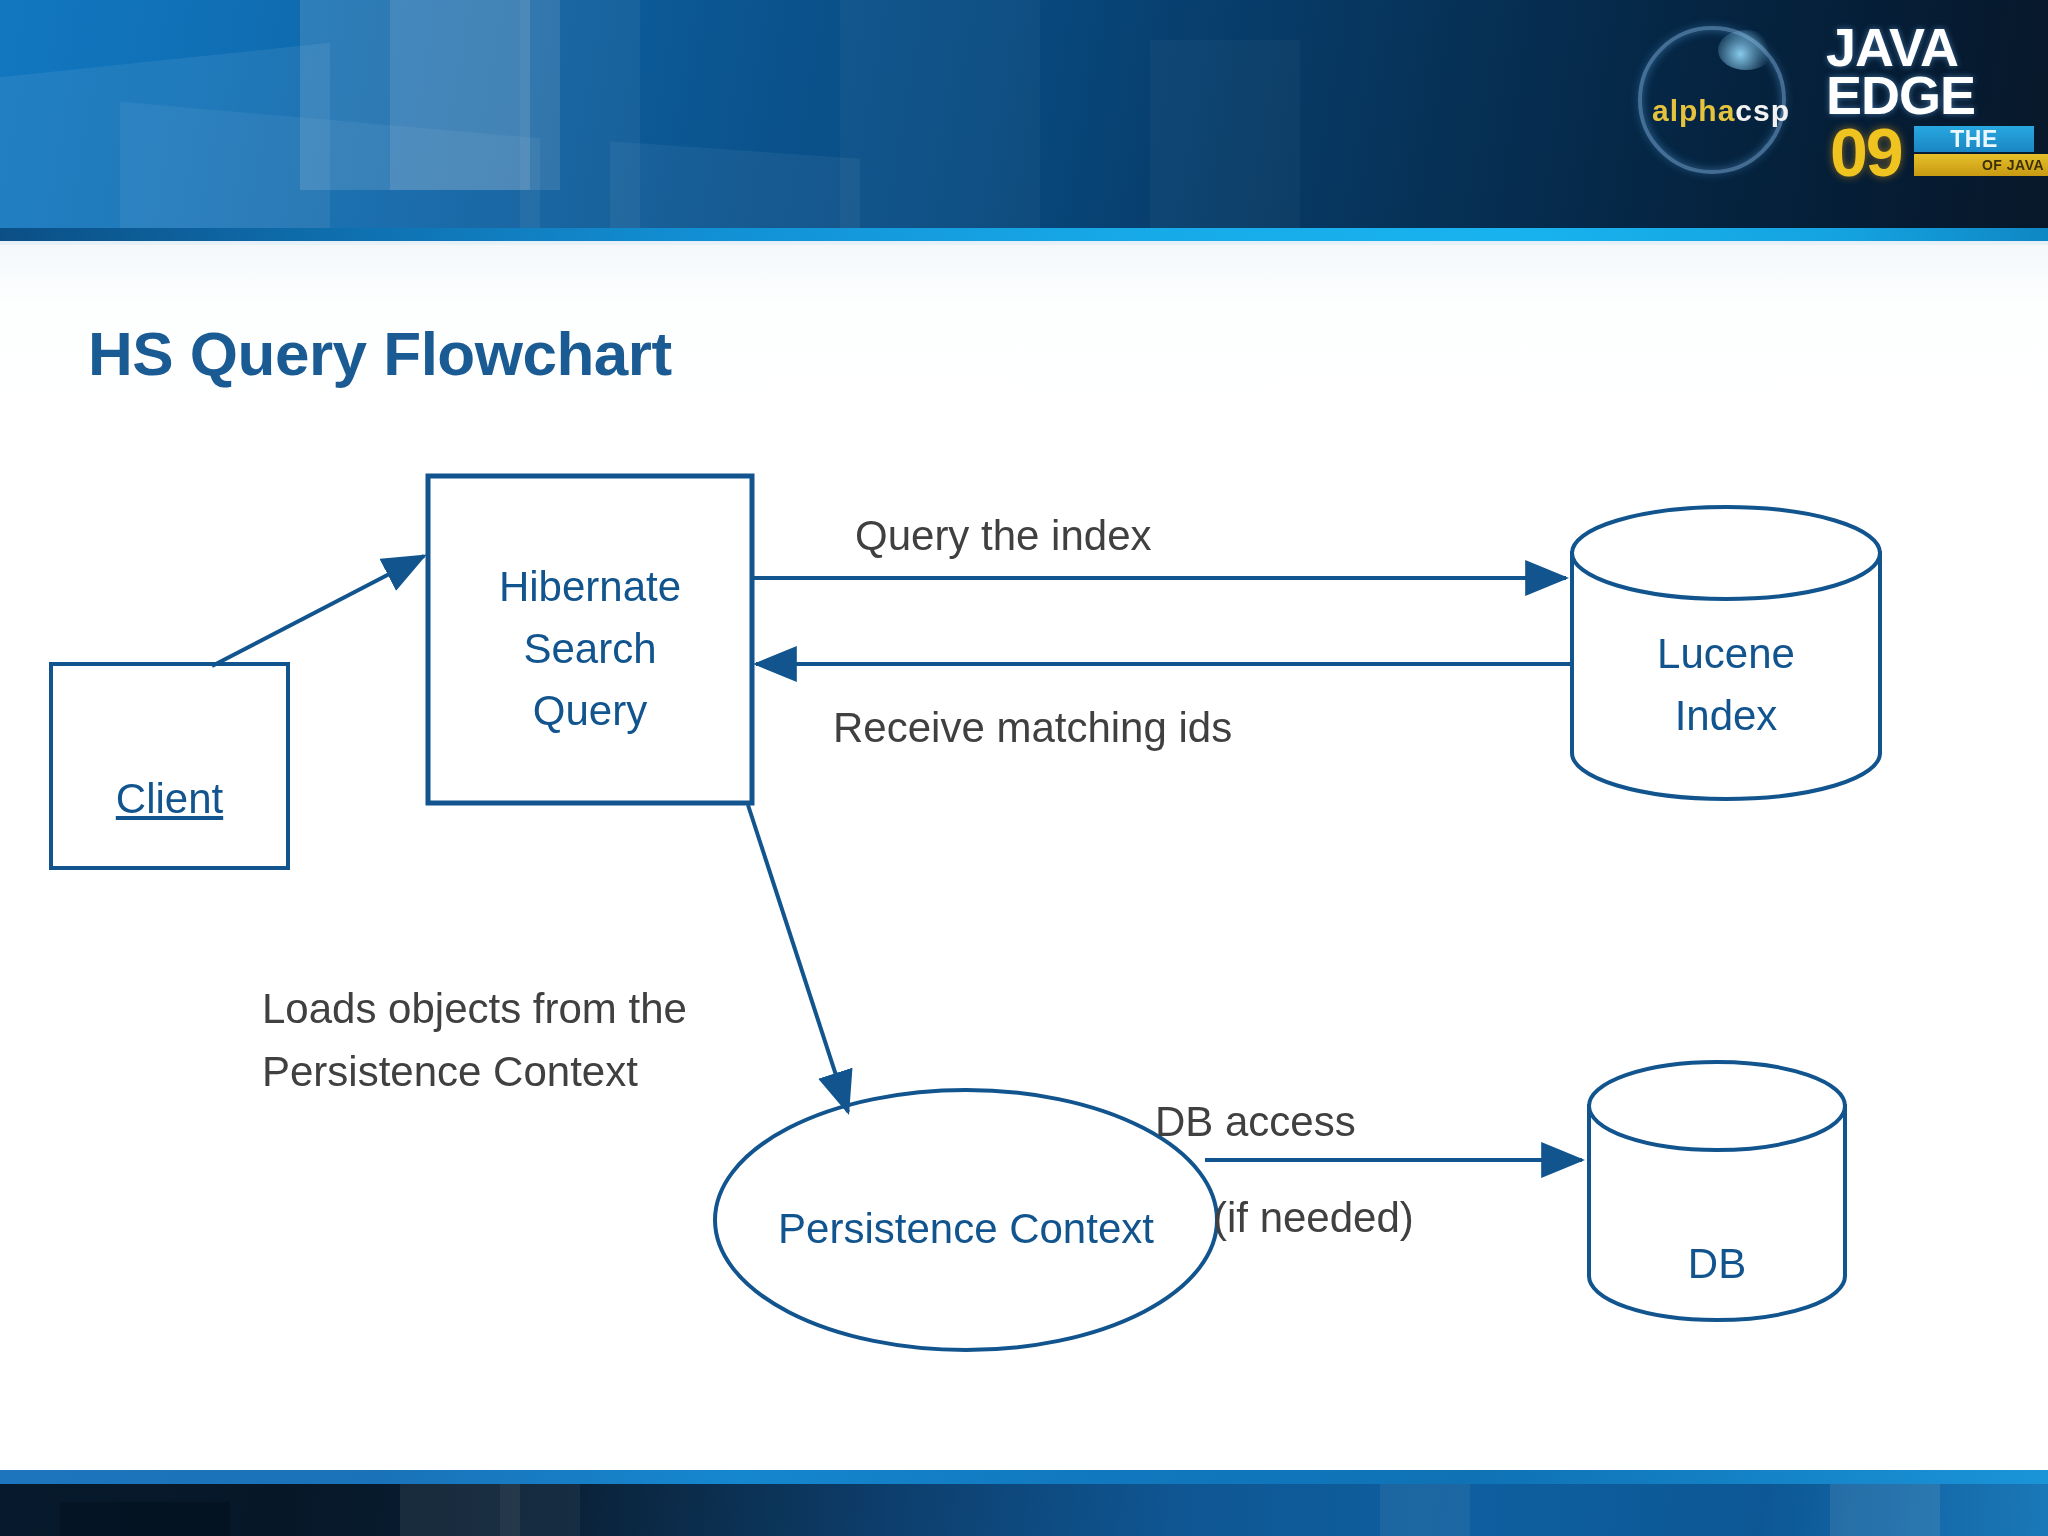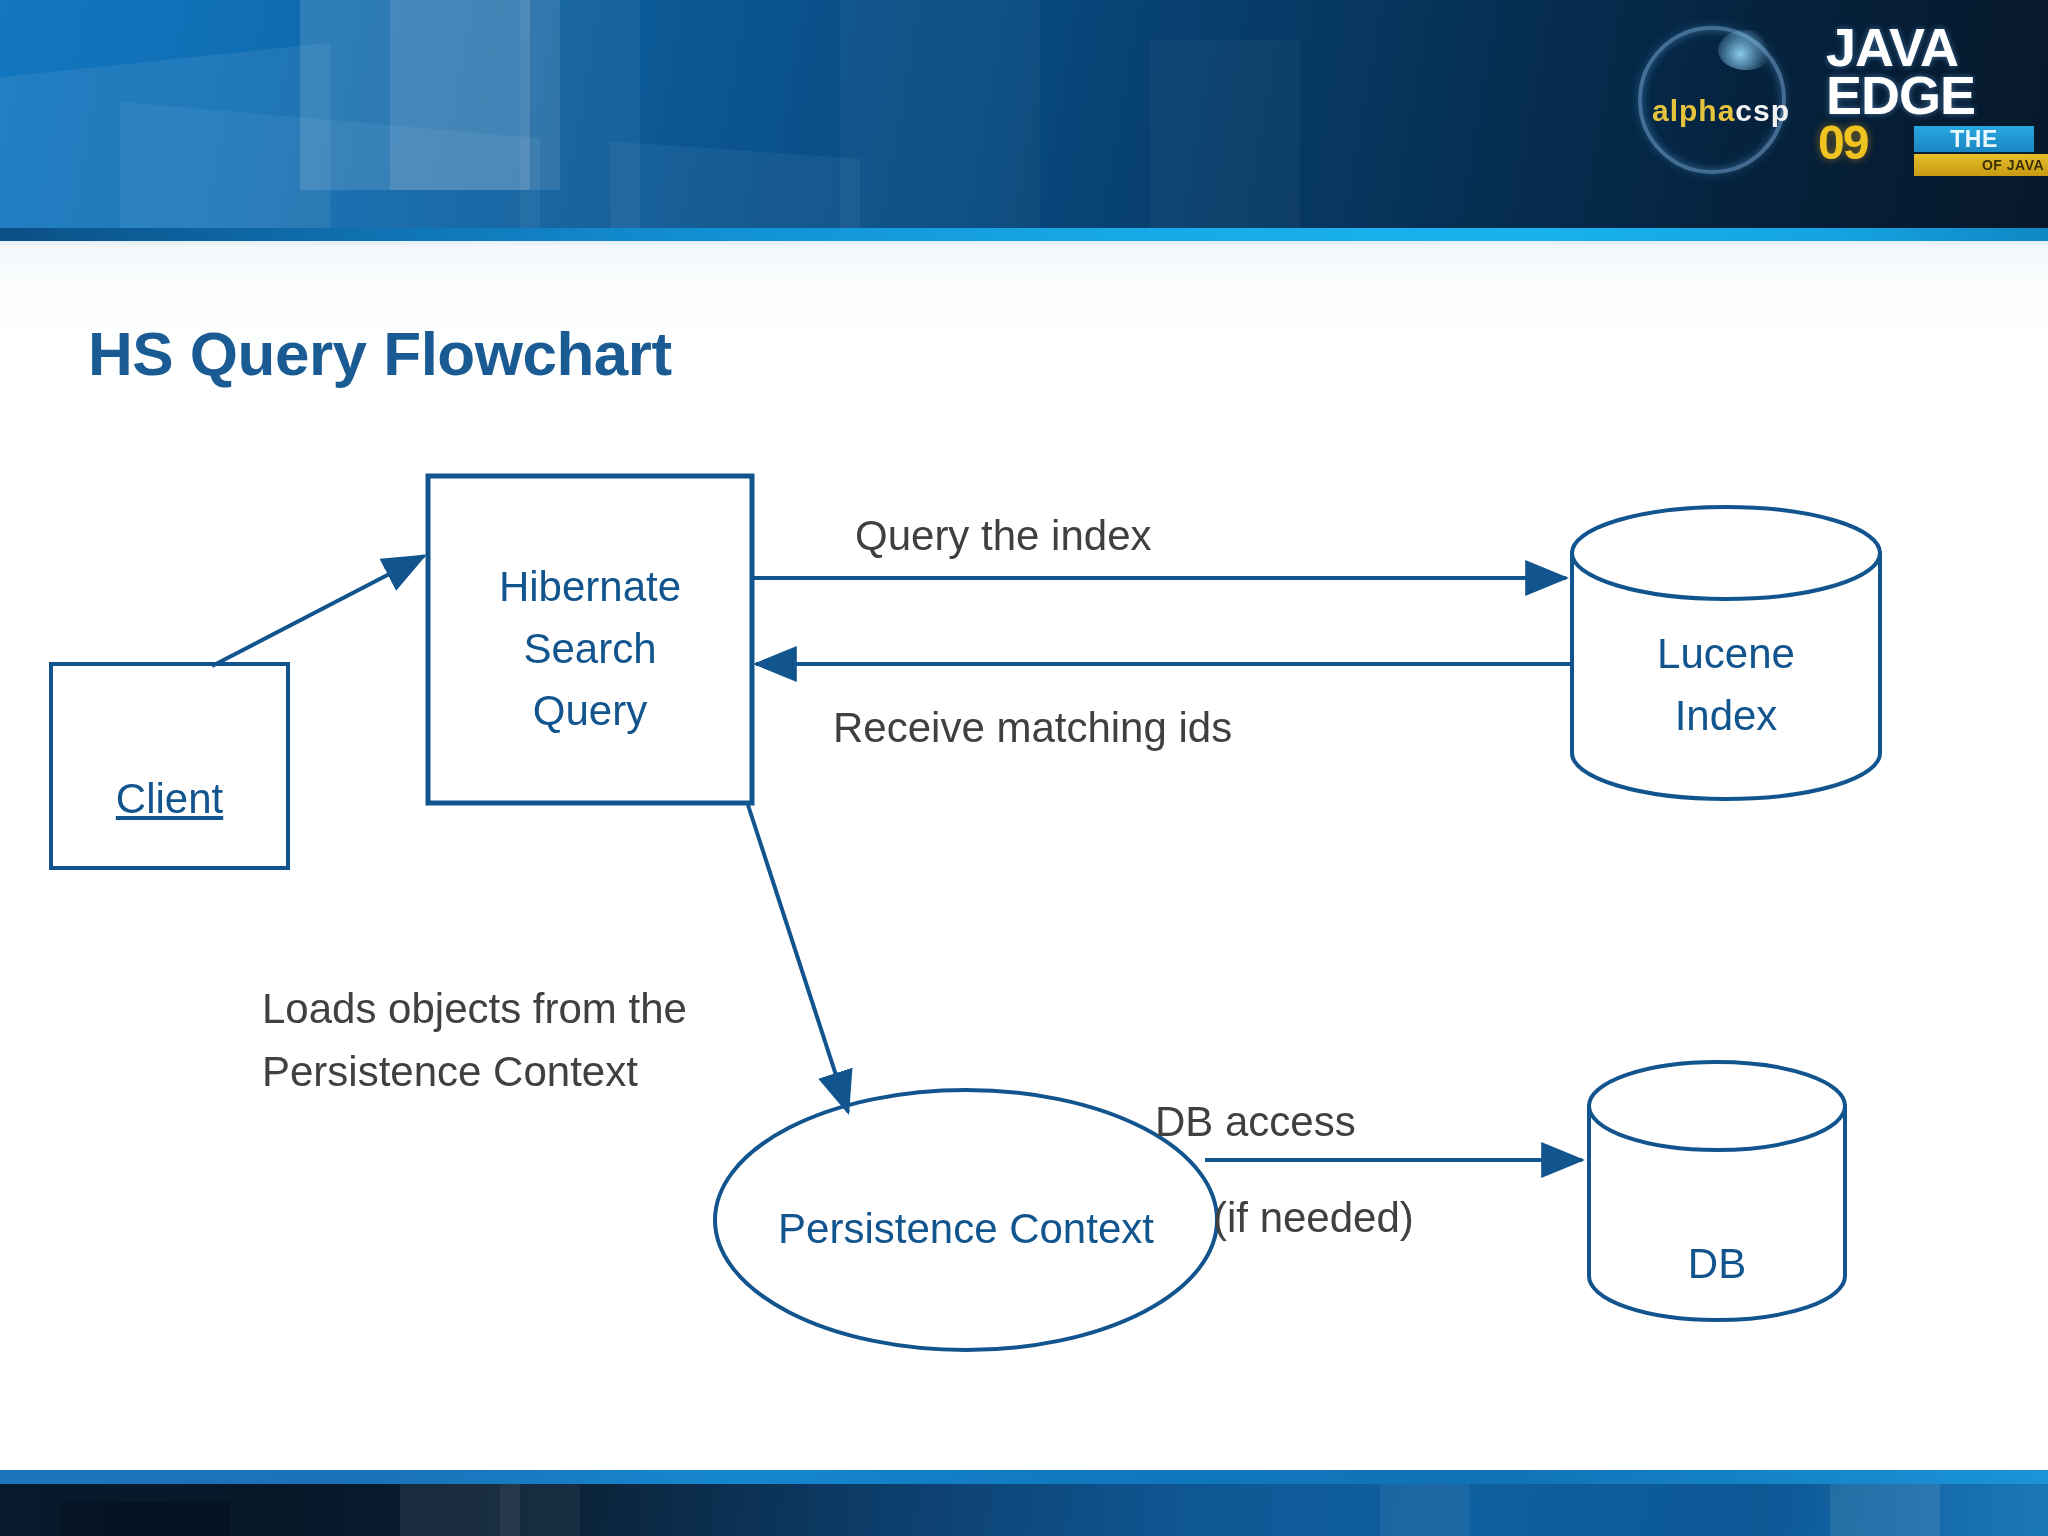--- a/index.html
+++ b/index.html
@@ -129,22 +129,22 @@
     left: 196px; top: 62px;
     font-size: 54px;
     font-weight: bold;
     color: #ffffff;
     letter-spacing: -1px;
     line-height: 0.95;
     text-shadow: 0 0 6px rgba(120,190,255,0.5);
   }
   #logo-09 {
     position: absolute;
-    left: 188px; top: 112px;
-    font-size: 48px;
+    left: 200px; top: 112px;
+    font-size: 68px;
     font-weight: bold;
     color: #f0c420;
     line-height: 0.95;
     letter-spacing: -2px;
     text-shadow: 0 0 8px rgba(230,160,20,0.55);
   }
   #logo-future {
     position: absolute;
     left: 284px; top: 118px;
     width: 120px; height: 26px;

